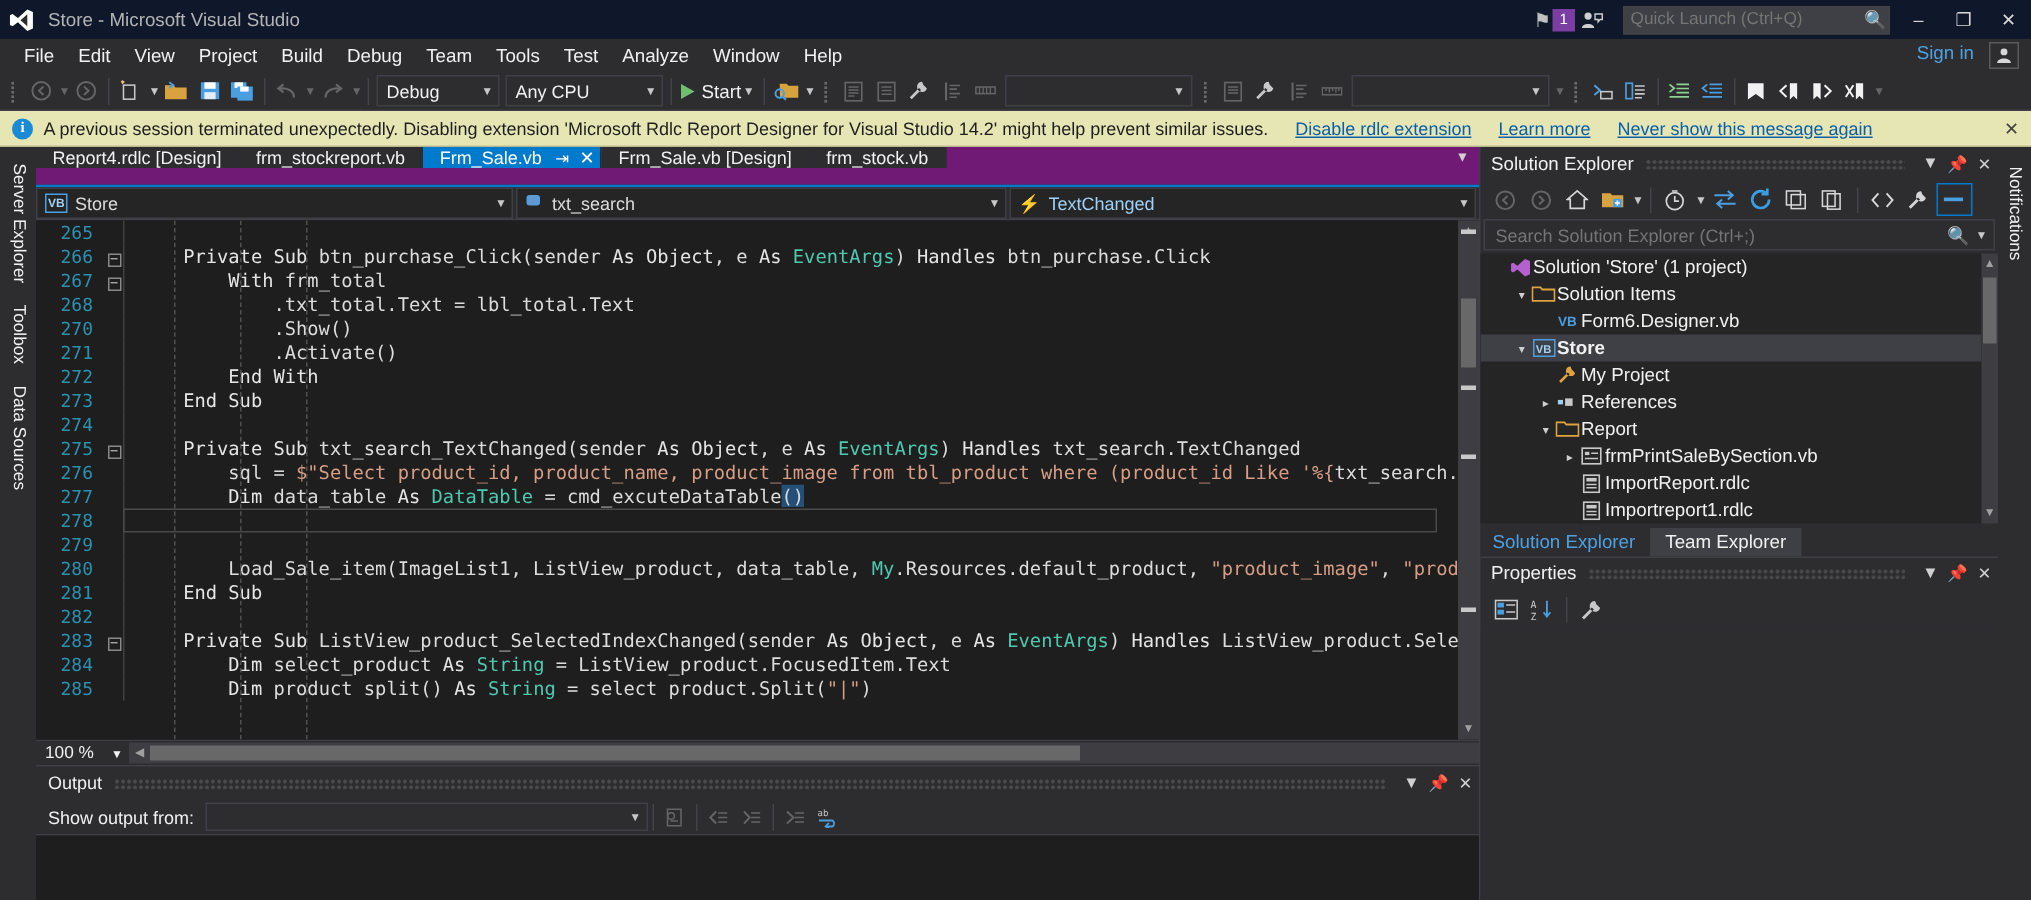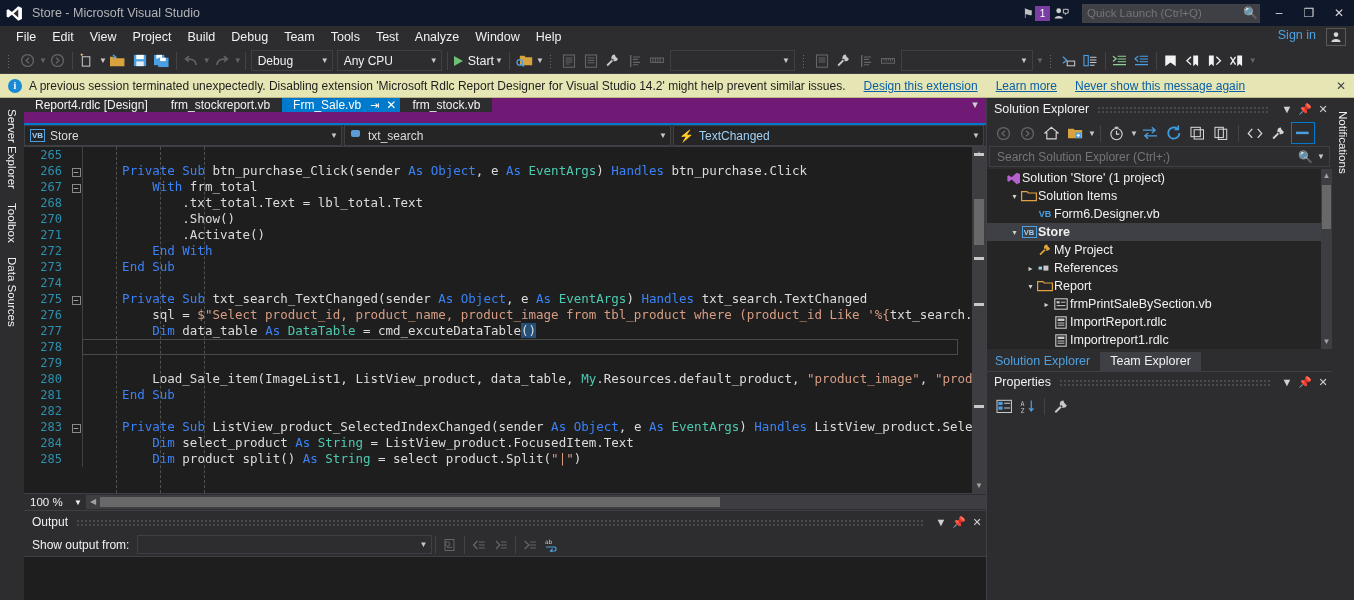--- a/index.html
+++ b/index.html
@@ -193,21 +193,21 @@
     flex: 0 0 46px; font-size: 12px;
   }
   .glyphmargin { width: 12px; flex: 0 0 12px; text-align: center; color: #1e1e1e; }
   .outline {
     display: inline-block; width: 9px; height: 9px; border: 1px solid #888;
     line-height: 7px; text-align: center; font-size: 9px; color: #c0c0c0;
     font-family: "DejaVu Sans Mono", monospace;
   }
   .vline { width: 1px; flex: 0 0 1px; background: #404040; margin-right: 9px; height: 16px; }
   .codetext { flex: 1; padding-left: 0; overflow: hidden; }
-  .kw { color: #3b82f6; }
+  .kw { color: #e5e5e5; }
   .typ { color: #4ec9b0; }
   .str { color: #d69d85; }
   .pl { color: #dcdcdc; }
   .sel { background: #264f78; color: #dcdcdc; }
   .cur-line-box {
     position: absolute; left: 58px; right: 14px; height: 16px;
     border: 1px solid #4a4a4a; pointer-events: none;
   }
   .indent-guide {
     position: absolute; top: 0; bottom: 0; width: 0;
@@ -569,21 +569,21 @@
           <path d="M8.8 1.6 h5.2 v11.6 l-2.6 -2.4 l-2.6 2.4 z" fill="#f2f2f2"></path>
           <path d="M1.6 3 L7 11.4 M7 3 L1.6 11.4" stroke="#f2f2f2" stroke-width="1.4"></path>
         </svg>
     </div>
     <span class="caret dis">▼</span>
   </div>
 
   <div class="infobar">
     <span class="info-circle">i</span>
     <span>A previous session terminated unexpectedly. Disabling extension 'Microsoft Rdlc Report Designer for Visual Studio 14.2' might help prevent similar issues.</span>
-    <a class="info-link" href="#">Design this extension</a>
+    <a class="info-link" href="#">Disable rdlc extension</a>
     <a class="info-link" href="#">Learn more</a>
     <a class="info-link" href="#">Never show this message again</a>
     <span class="info-close">✕</span>
   </div>
 
   <div class="bodyarea">
 
     <div class="leftdock">
       <div class="vtab">Server Explorer</div>
       <div class="vtab">Toolbox</div>
@@ -596,20 +596,23 @@
         <div class="dtab">
           <span>Report4.rdlc [Design]</span>
         </div>
         <div class="dtab">
           <span>frm_stockreport.vb</span>
         </div>
         <div class="dtab active">
           <span>Frm_Sale.vb</span>
           <span class="pin">⇥</span>
           <span class="x">✕</span>
+        </div>
+        <div class="dtab">
+          <span>Frm_Sale.vb [Design]</span>
         </div>
         <div class="dtab">
           <span>frm_stock.vb</span>
         </div>
         <div class="overflow">▾</div>
       </div>
       <div class="tabstrip-underline"></div>
 
       <div class="navbar">
         <div class="navcombo nc1">

